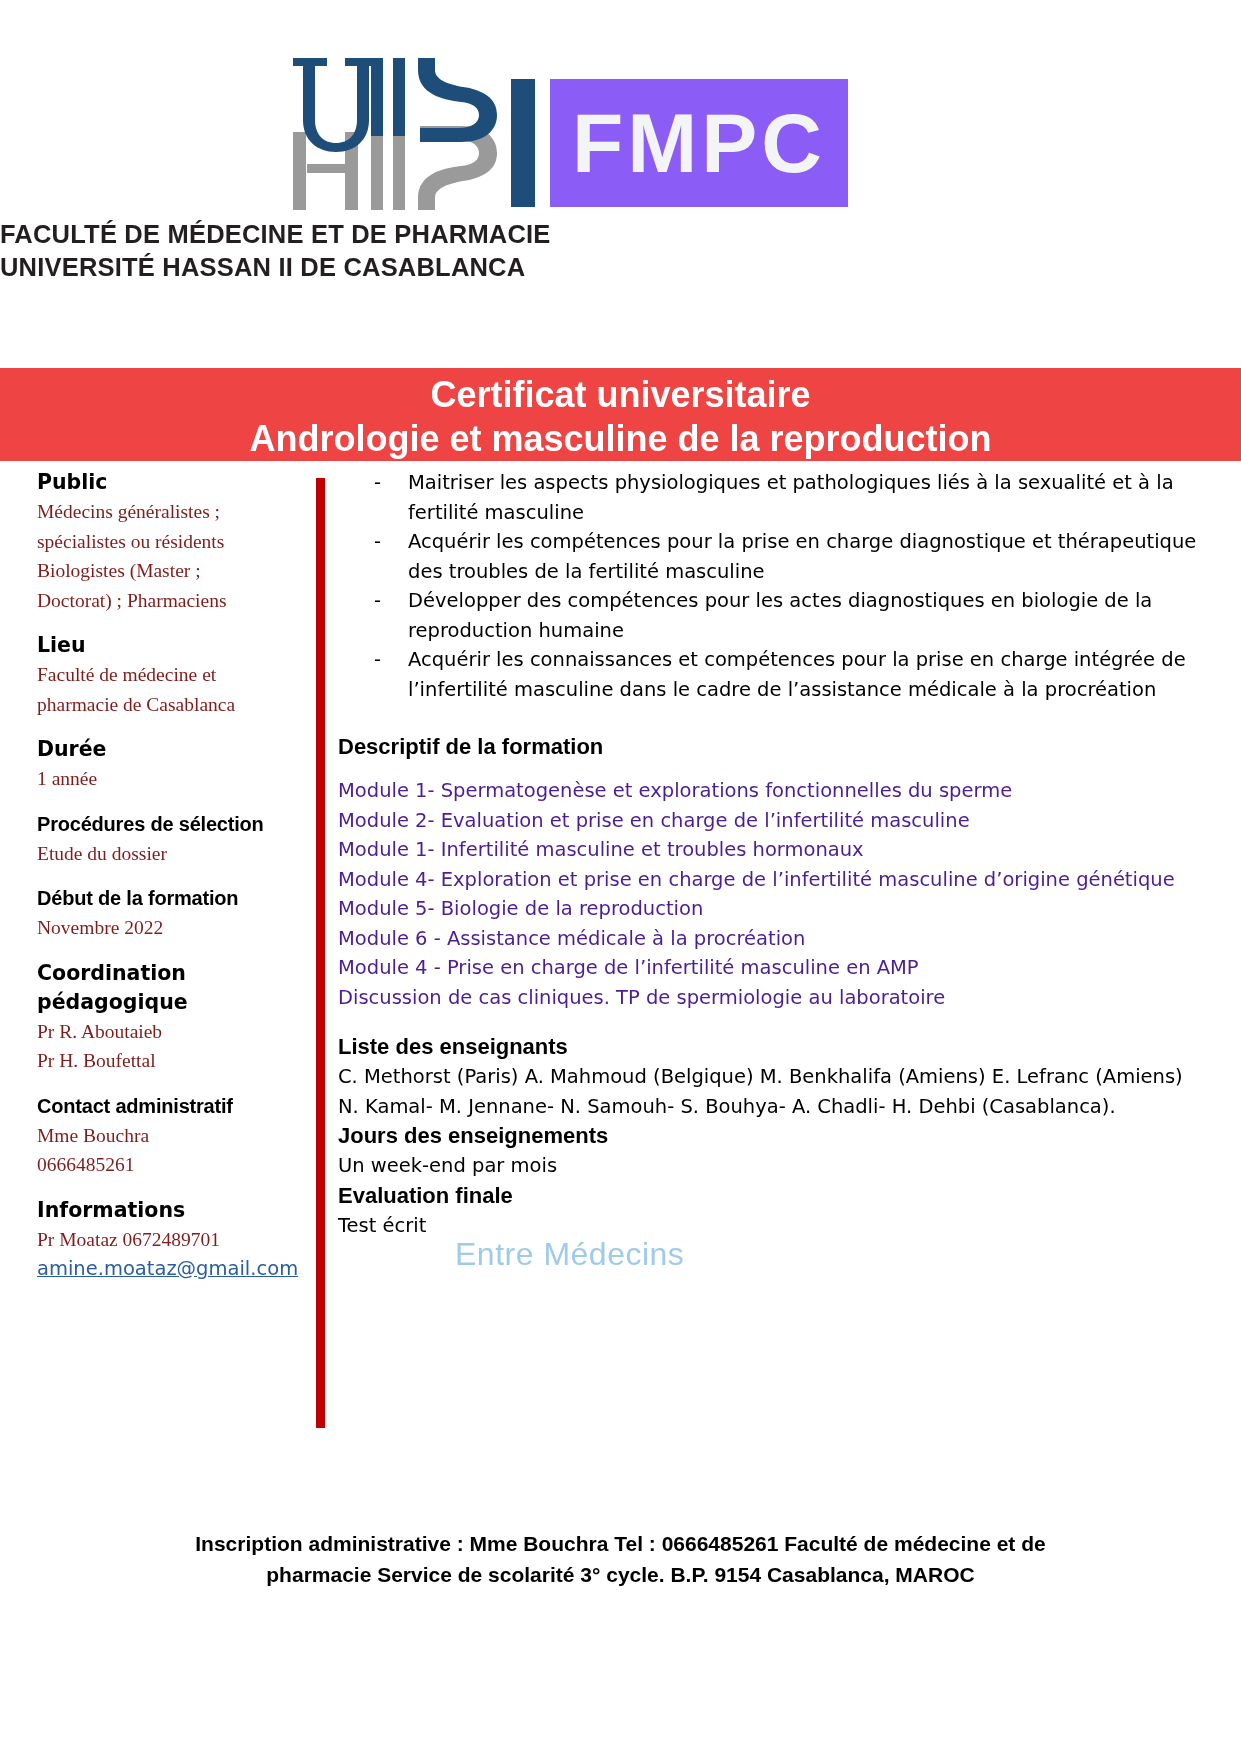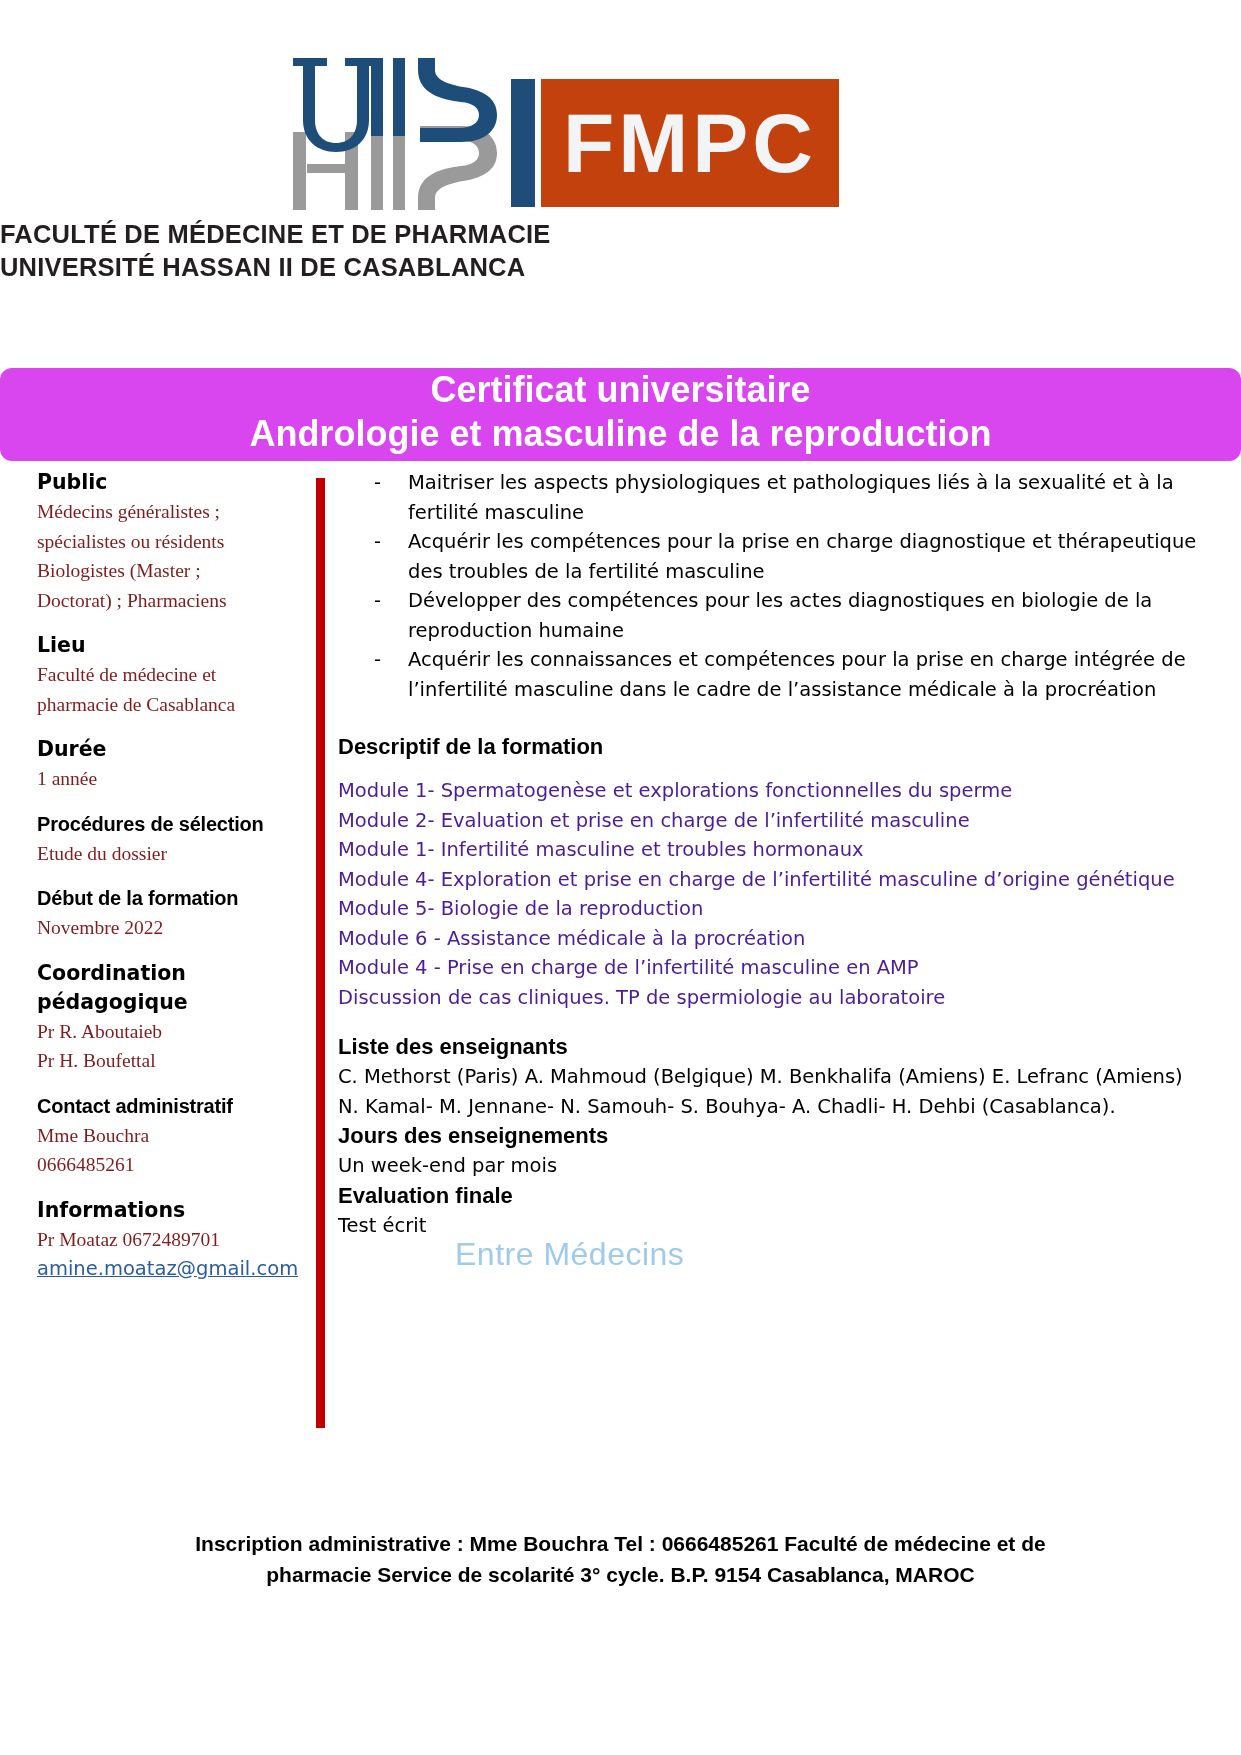--- a/index.html
+++ b/index.html
@@ -47,23 +47,23 @@
 
   .logo-sep {
     width: 24px;
     height: 128px;
     background: #1d4d78;
     margin-left: 13px;
     margin-bottom: 3px;
     flex: 0 0 auto;
   }
   .logo-fmpc {
-    margin-left: 6px;
+    margin-left: 15px;
     margin-bottom: 3px;
-    background: #c2410c;
+    background: #8b5cf6;
     color: #f2f4f6;
     height: 128px;
     width: 298px;
     display: flex;
     align-items: center;
     justify-content: center;
     font-family: "Liberation Sans", sans-serif;
     font-weight: bold;
     font-size: 84px;
     letter-spacing: 4px;
@@ -85,26 +85,25 @@
     line-height: 33px;
   }
 
   
   .banner {
     position: absolute;
     left: 0;
     top: 368px;
     width: 1241px;
     height: 93px;
-    background: #d946ef;
+    background: #ef4444;
     display: flex;
     flex-direction: column;
     align-items: center;
-    justify-content: flex-start;
-    border-radius: 12px;
+    justify-content: flex-end;
   }
   .banner-line {
     color: #ffffff;
     font-family: "Liberation Sans", sans-serif;
     font-weight: bold;
     font-size: 36px;
     line-height: 44px;
     text-align: center;
     white-space: nowrap;
   }

